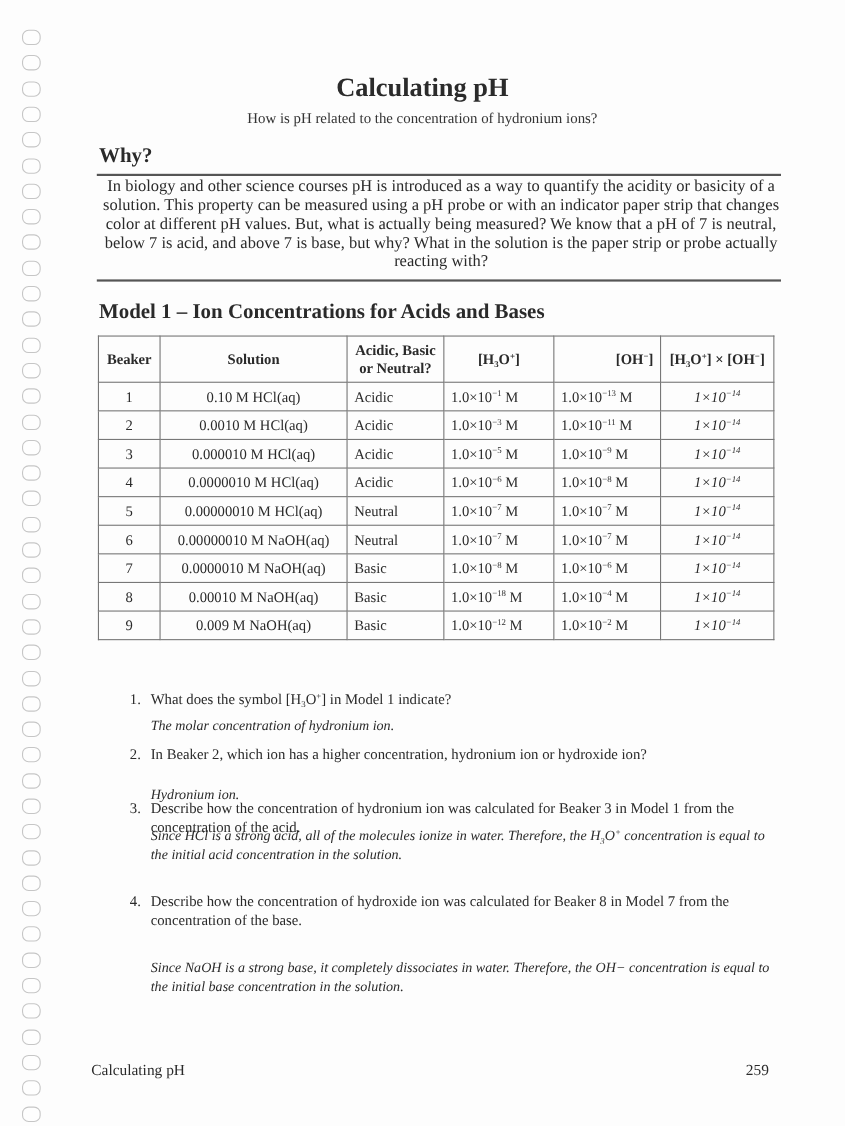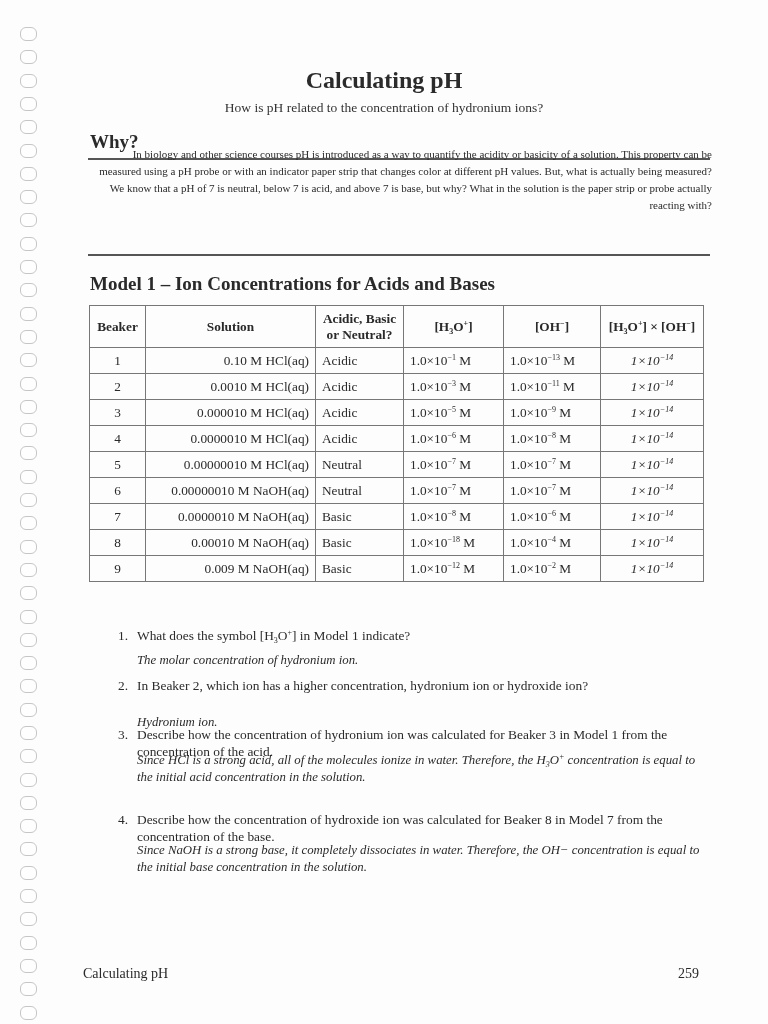--- a/index.html
+++ b/index.html
@@ -25,38 +25,38 @@
     position: absolute; left: 0; width: 768px; top: 100px;
     text-align: center; font-size: 13.5px; color: #333;
   }
   .why-heading {
     position: absolute; left: 90px; top: 131px; font-size: 19px; font-weight: bold;
   }
   .rule {
     position: absolute; left: 88px; width: 622px; height: 2px; background: #555;
   }
   .why-text {
-    position: absolute; left: 90px; top: 146px; width: 622px;
-    font-size: 11px; line-height: 17px; text-align: right;
+    position: absolute; left: 90px; top: 162px; width: 622px;
+    font-size: 15px; line-height: 17px; text-align: center;
   }
   .model-heading {
     position: absolute; left: 90px; top: 273px; font-size: 19px; font-weight: bold;
   }
   table.model {
     position: absolute; left: 89px; top: 305px; border-collapse: collapse;
     font-size: 13.3px;
   }
   table.model td, table.model th {
     border: 1.2px solid #777; padding: 0 6px; height: 26px; box-sizing: border-box;
     white-space: nowrap;
   }
   table.model th { height: 42px; font-weight: bold; text-align: center; line-height: 16px; }
   table.model th.bold { font-weight: bold; }
   .c-beaker { width: 56px; text-align: center; }
-  .c-sol { width: 170px; text-align: right; }
+  .c-sol { width: 170px; text-align: center; }
   .c-abn { width: 88px; text-align: left; }
   .c-h3o { width: 100px; text-align: left; }
   .c-oh { width: 97px; text-align: left; }
   .c-prod { width: 103px; text-align: center; font-style: italic; }
   sup { font-size: 8px; vertical-align: 5px; line-height: 0; }
   sub { font-size: 8px; vertical-align: -3px; line-height: 0; }
   .q { position: absolute; left: 118px; width: 590px; font-size: 13.4px; line-height: 17px; }
   .q .num { position: absolute; left: 0; }
   .q .txt { position: absolute; left: 19px; width: 572px; }
   .ans { position: absolute; left: 137px; width: 570px; font-size: 12.8px; font-style: italic; line-height: 17px; }
@@ -125,21 +125,21 @@
 <table class="model">
   <thead>
     <tr>
       <th class="c-beaker bold">Beaker</th>
       <th class="c-sol bold" style="text-align:center">Solution</th>
       <th class="c-abn bold" style="text-align:center">
         <span>Acidic, Basic</span><br>
         <span>or Neutral?</span>
       </th>
       <th class="c-h3o" style="text-align:center">[H<sub>3</sub>O<sup>+</sup>]</th>
-      <th class="c-oh" style="text-align:center">[OH<sup>−</sup>]</th>
+      <th class="c-oh" style="text-align:right">[OH<sup>−</sup>]</th>
       <th class="c-prod" style="font-style:normal">[H<sub>3</sub>O<sup>+</sup>] × [OH<sup>−</sup>]</th>
     </tr>
   </thead>
   <tbody id="tbody">
       <tr>
         <td class="c-beaker">1</td>
         <td class="c-sol">0.10 M HCl(aq)</td>
         <td class="c-abn">Acidic</td>
         <td class="c-h3o"><span>1.0×10</span><sup>−1</sup> <span>M</span></td>
         <td class="c-oh"><span>1.0×10</span><sup>−13</sup> <span>M</span></td>
@@ -227,16 +227,16 @@
 <div class="q" style="top:726px">
   <span class="num">3.</span>
   <span class="txt">Describe how the concentration of hydronium ion was calculated for Beaker 3 in Model 1 from the concentration of the acid.</span>
 </div>
 <div class="ans" style="top:752px">Since HCl is a strong acid, all of the molecules ionize in water. Therefore, the H<sub>3</sub>O<sup>+</sup> concentration is equal to the initial acid concentration in the solution.</div>
 
 <div class="q" style="top:811px">
   <span class="num">4.</span>
   <span class="txt">Describe how the concentration of hydroxide ion was calculated for Beaker 8 in Model 7 from the concentration of the base.</span>
 </div>
-<div class="ans" style="top:842px">Since NaOH is a strong base, it completely dissociates in water. Therefore, the OH− concentration is equal to the initial base concentration in the solution.</div>
+<div class="ans" style="top:872px">Since NaOH is a strong base, it completely dissociates in water. Therefore, the OH− concentration is equal to the initial base concentration in the solution.</div>
 
 <div class="footer-left">Calculating pH</div>
 <div class="footer-right">259</div>
 
 </body></html>

